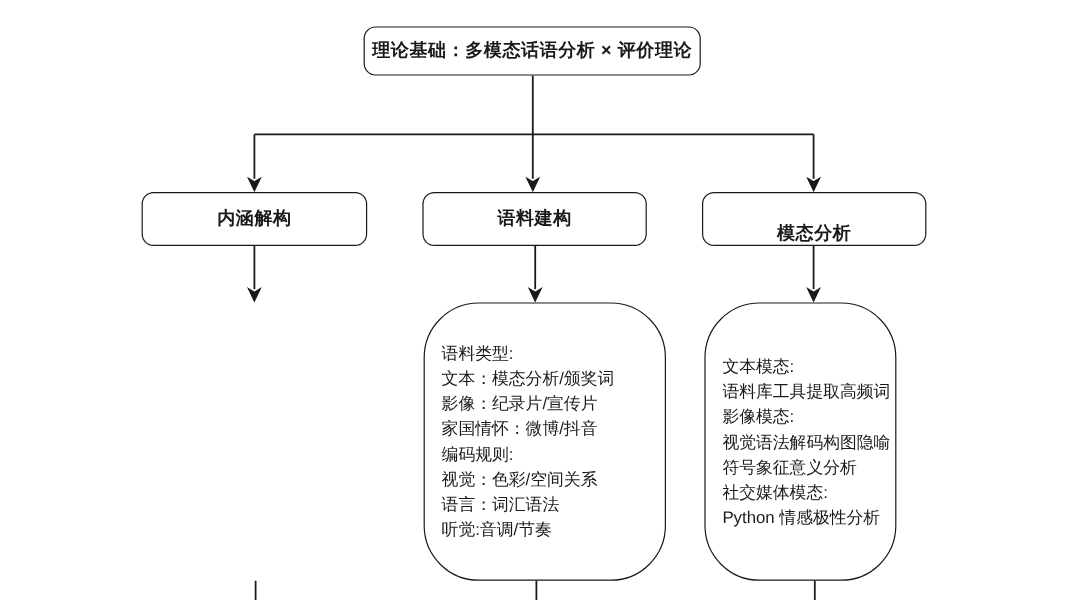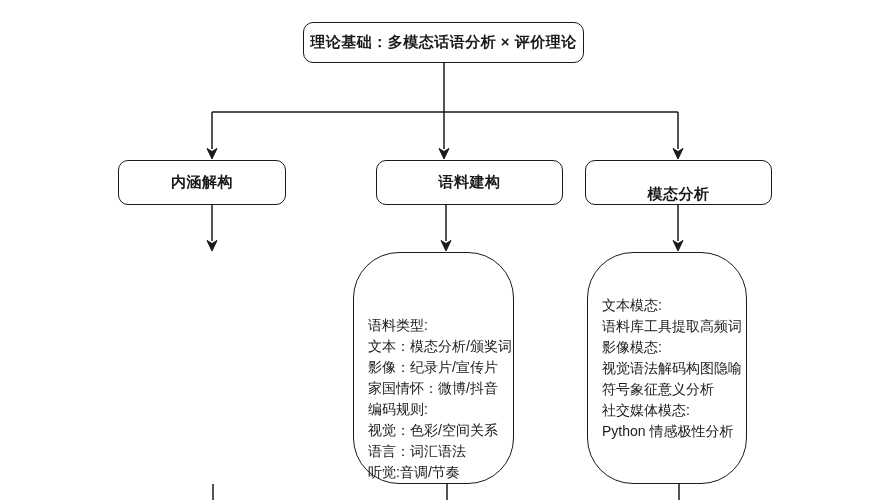--- a/index.html
+++ b/index.html
@@ -44,25 +44,25 @@
     padding:0 10px 0 14px;
   }
   .detail-line{
     font-size:14px;
     line-height:21px;
     font-weight:500;
     white-space:nowrap;
   }
   
   #root-node {left:303px; top:22px;  width:281px; height:41px;}
-  #mid-node-0{left:118px; top:160px; width:168px; height:45px;align-items:center;}
-  #mid-node-1{left:352px; top:160px; width:187px; height:45px;margin-left:24px;}
+  #mid-node-0{left:118px; top:160px; width:188px; height:45px;align-items:center;}
+  #mid-node-1{left:352px; top:160px; width:187px; height:45px;}
   #mid-node-2{left:585px; top:160px; width:187px; height:45px;align-items:flex-end;}
   #bot-node-0{left:119px; top:252px; width:188px; height:232px;}
-  #bot-node-1{left:353px; top:252px; width:161px; height:232px;justify-content:flex-end;}
+  #bot-node-1{left:353px; top:252px; width:202px; height:232px;}
   #bot-node-2{left:587px; top:252px; width:160px; height:232px;}
 </style>
 </head>
 <body>
 
 <div class="canvas">
 
   <svg class="connectors" width="889" height="500" viewBox="0 0 889 500">
 
     <g>

